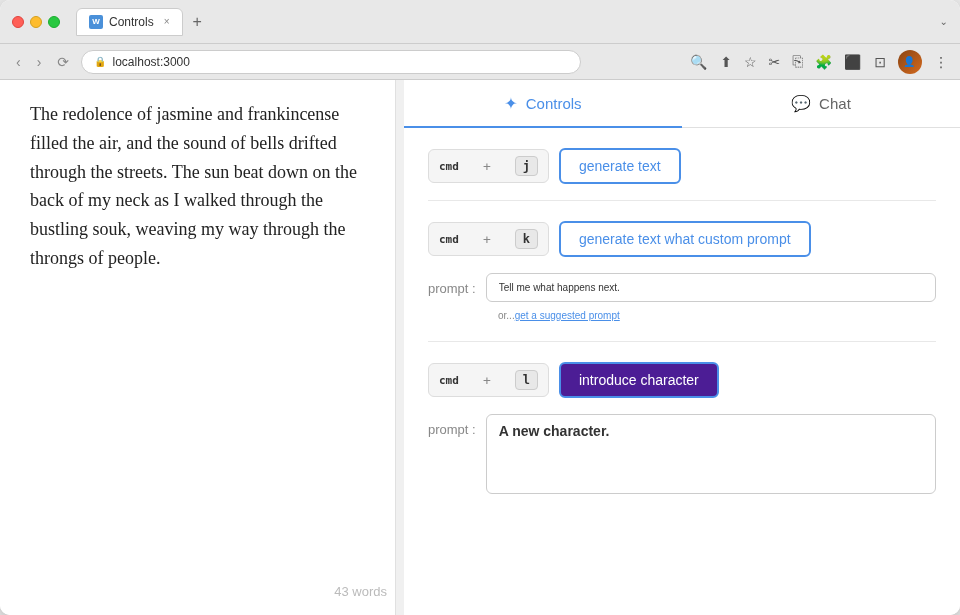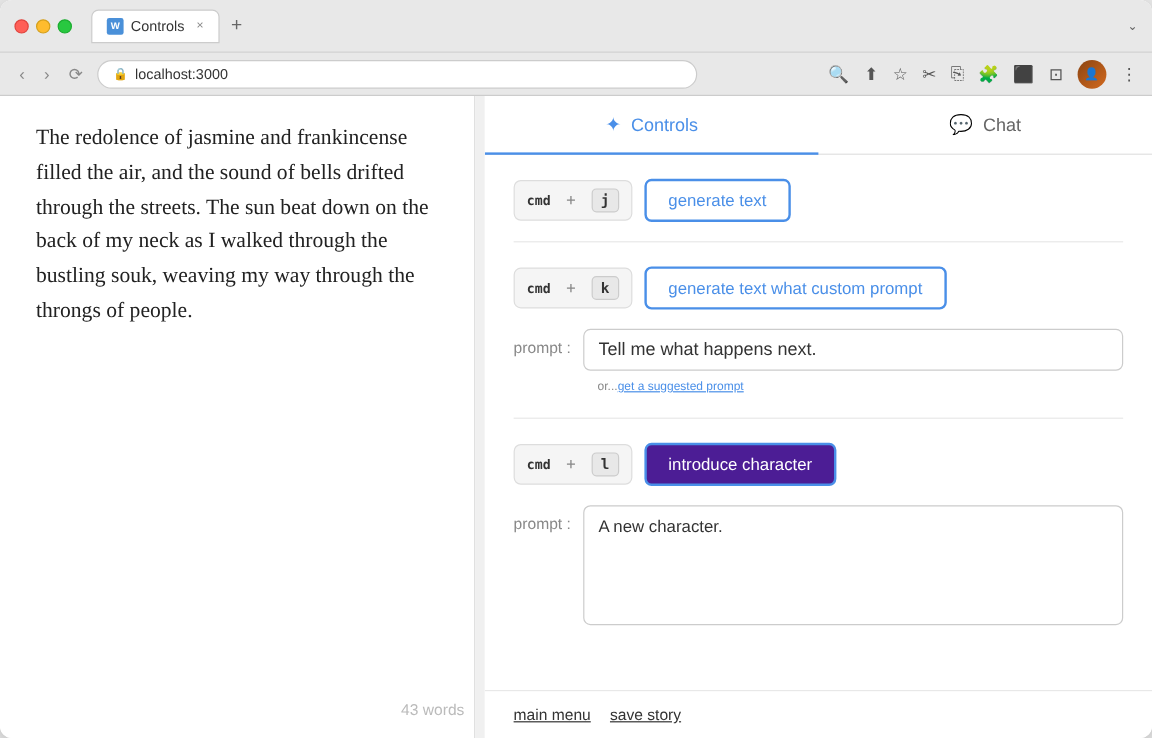--- a/index.html
+++ b/index.html
@@ -274,21 +274,21 @@
     .cmd-row {
       display: flex;
       align-items: center;
       gap: 10px;
       margin-bottom: 16px;
     }
 
     .cmd-badge {
       display: flex;
       align-items: center;
-      gap: 13px;
+      gap: 24px;
       background: #f5f5f5;
       border: 1px solid #ddd;
       border-radius: 6px;
       padding: 6px 10px;
       font-size: 12px;
       color: #333;
       font-family: monospace;
       white-space: nowrap;
     }
 
@@ -342,21 +342,21 @@
       color: #888;
       padding-top: 8px;
       white-space: nowrap;
     }
 
     .prompt-input {
       flex: 1;
       border: 1px solid #ccc;
       border-radius: 6px;
       padding: 8px 12px;
-      font-size: 15px;
+      font-size: 10px;
       color: #333;
       font-family: -apple-system, sans-serif;
     }
 
     .suggest-link {
       font-size: 10px;
       color: #888;
       margin-left: 70px;
       margin-bottom: 20px;
     }
@@ -370,21 +370,22 @@
     
     .prompt-textarea {
       flex: 1;
       border: 1px solid #ccc;
       border-radius: 6px;
       padding: 8px 12px;
       font-size: 14px;
       color: #333;
       font-family: -apple-system, sans-serif;
       resize: none;
-      height: 100px;
+      height: 80px;
+      font-weight: bold;
     }
 
     
     .bottom-bar {
       padding: 12px 24px;
       display: flex;
       align-items: center;
       gap: 16px;
       border-top: 1px solid #e8e8e8;
       flex-shrink: 0;
@@ -513,20 +514,16 @@
           <button class="action-btn filled">introduce character</button>
         </div>
 
         <div class="prompt-row">
           <span class="prompt-label">prompt :</span>
           <textarea class="prompt-textarea" style="">A new character.</textarea>
         </div>
 
       </div>
 
-      <div class="bottom-bar">
-        <span class="bottom-link">main menu</span>
-        <span class="bottom-link">save story</span>
-      </div>
 
     </div>
   </div>
 </div>
 
 </body></html>

